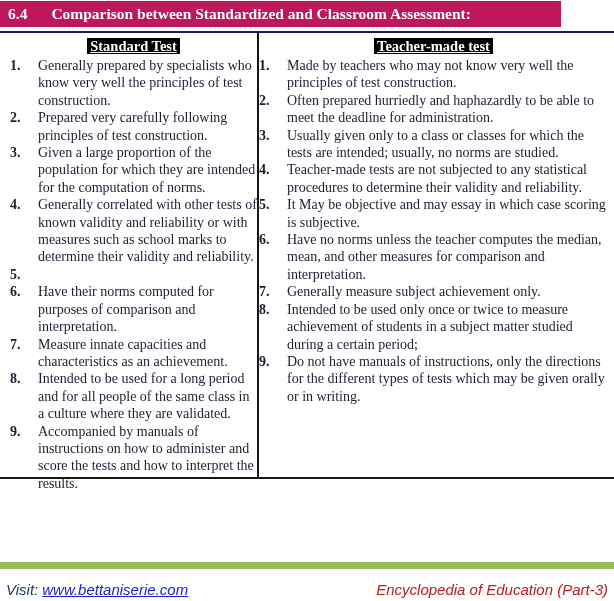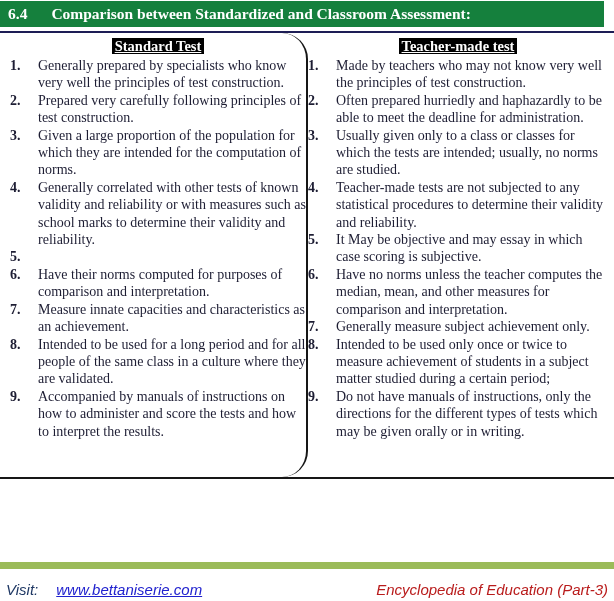--- a/index.html
+++ b/index.html
@@ -1,46 +1,46 @@
 <!DOCTYPE html>
 <html><head>
 <meta charset="utf-8">
 <style>
   html,body{margin:0;padding:0;background:#fff;}
   .page{position:relative;width:614px;height:601px;background:#ffffff;
         font-family:"Liberation Serif",serif;color:#1d1d33;overflow:hidden;}
 
   
-  .title-bar{position:absolute;top:1px;left:0;width:604px;height:26px;background:#15803d;
+  .title-bar{position:absolute;top:1px;left:0;width:561px;height:26px;background:#be185d;
              color:#fff;display:flex;align-items:center;font-weight:bold;font-size:15.5px;}
   .sec-num{margin-left:8px;}
   .sec-title{margin-left:24px;}
 
   .top-rule{position:absolute;top:31px;left:0;width:614px;height:2px;background:#1d1d55;}
 
   
   .cmp-table{position:absolute;top:33px;left:0;width:614px;height:446px;display:flex;
              border-bottom:2px solid #161616;box-sizing:border-box;}
   .col{box-sizing:border-box;}
-  .col-left{width:308px;border-right:2px solid #161616;padding:3px 0 0 10px;border-radius:26px;}
+  .col-left{width:259px;border-right:2px solid #161616;padding:3px 0 0 10px;}
   .col-right{flex:1;padding:3px 6px 0 0;}
   .col-head-wrap{text-align:center;margin:1px 0 2px 0;line-height:18px;}
   .col-head{background:#000;color:#fff;font-weight:bold;text-decoration:underline;
             font-size:14.5px;padding:0 3px;}
   .row{display:flex;line-height:17.4px;font-size:14px;}
   .num{width:28px;flex-shrink:0;font-weight:bold;}
   .txt{flex:1;}
 
   
   .green-bar{position:absolute;top:562px;left:0;width:614px;height:7px;background:#9BBB59;}
   .footer{position:absolute;top:578px;left:0;width:614px;height:22px;display:flex;
           justify-content:space-between;align-items:center;
           font-family:"Liberation Sans",sans-serif;font-style:italic;font-size:15px;}
   .footer-left{margin-left:6px;color:#1F3864;}
-  .footer-left a{color:#2021CE;text-decoration:underline;cursor:pointer;margin-left:18px;}
+  .footer-left a{color:#2021CE;text-decoration:underline;cursor:pointer;margin-left:4px;}
   .footer-right{margin-right:6px;color:#b91c1c;}
 </style>
 </head>
 <body>
 
 <div class="page">
 
   <div class="title-bar">
     <span class="sec-num">6.4</span>
     <span class="sec-title">Comparison between Standardized and Classroom Assessment:</span>

